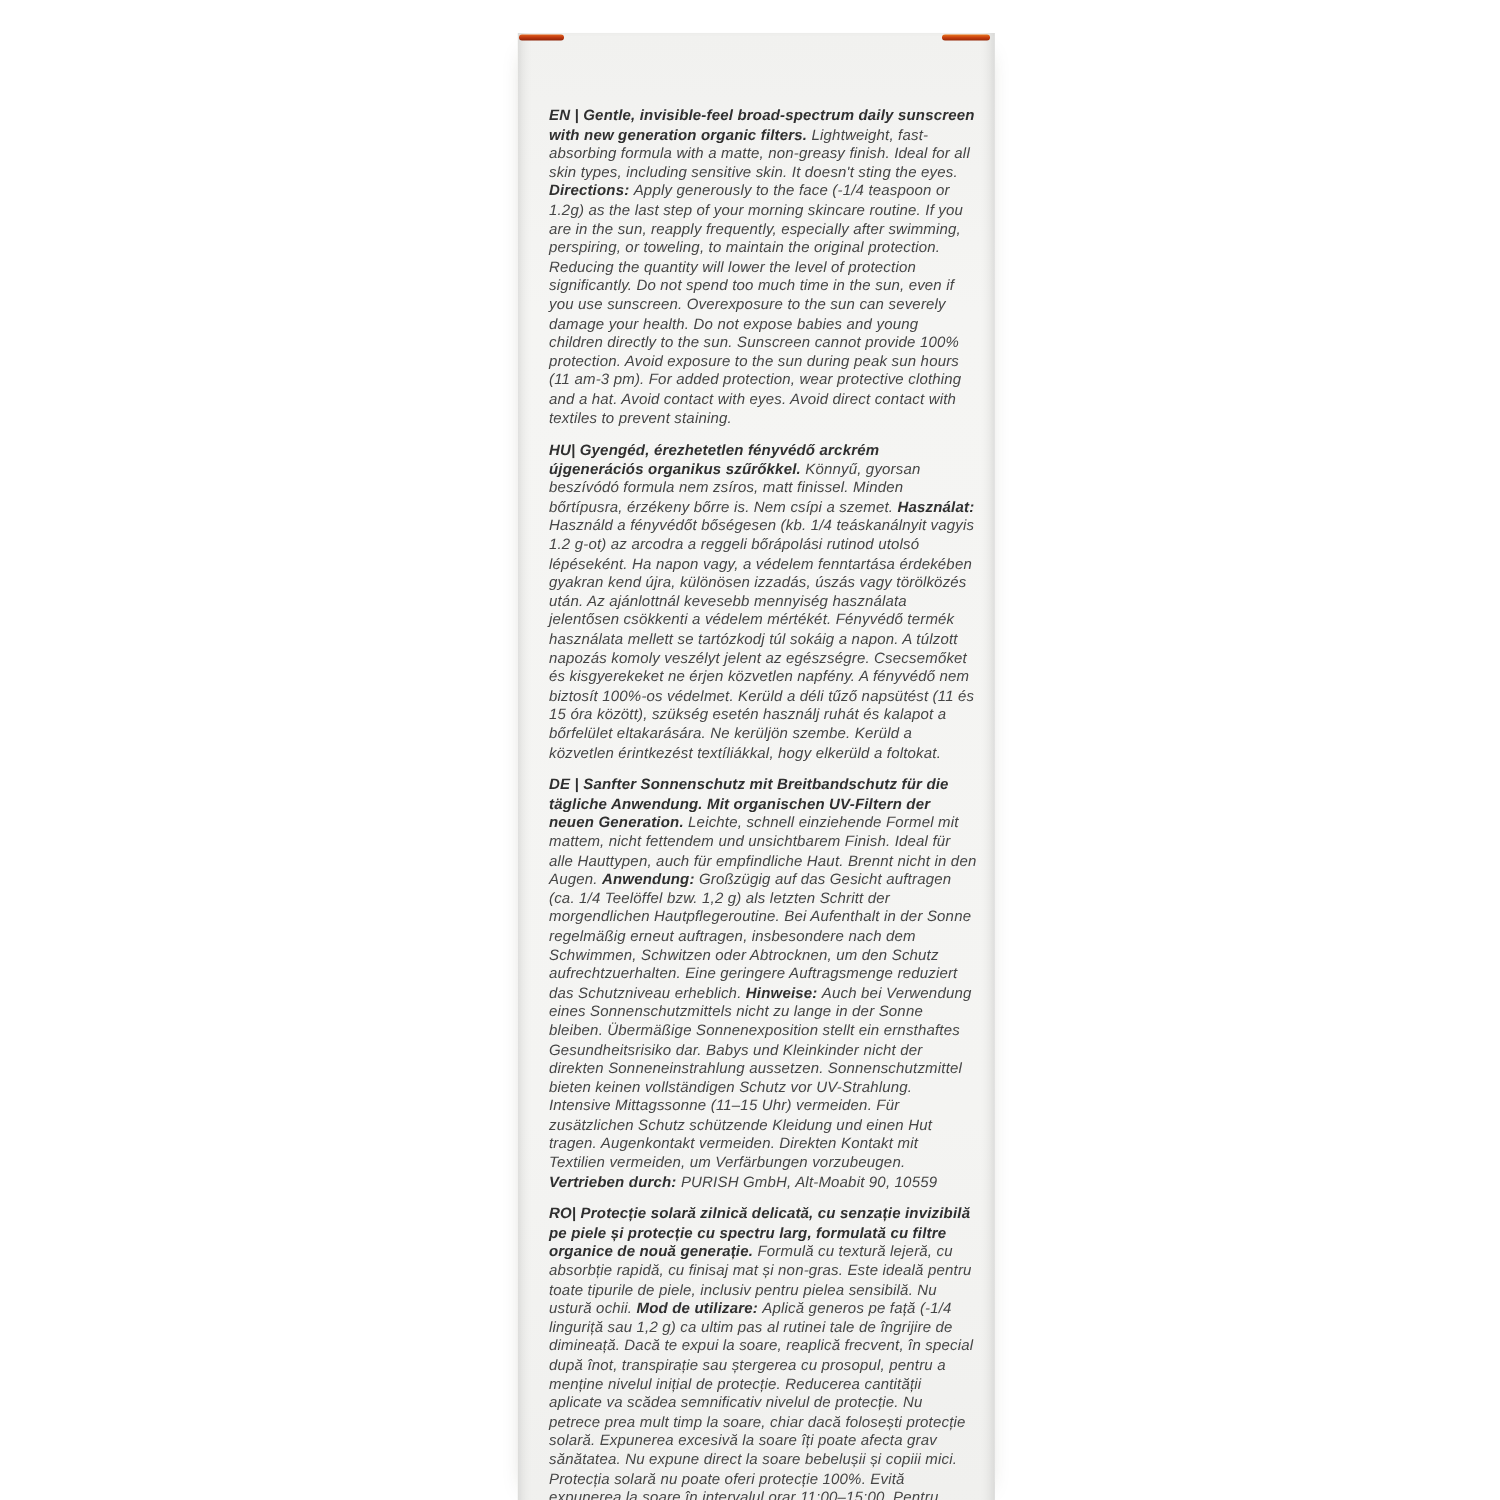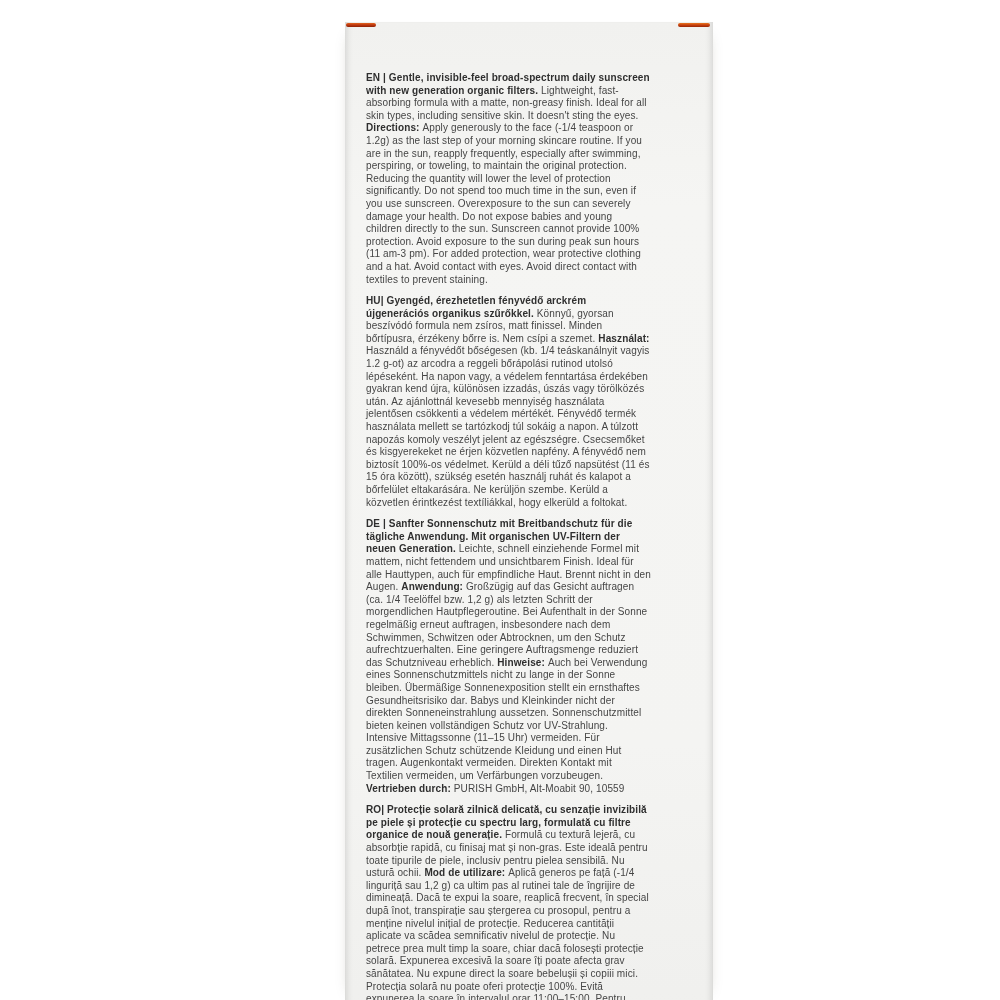--- a/index.html
+++ b/index.html
@@ -2,23 +2,24 @@
 <html><head>
 <meta charset="utf-8">
 <style>
   html,body{margin:0;padding:0;}
   body{
     width:1000px;height:1000px;background:#ffffff;overflow:hidden;
     font-family:"Liberation Sans", sans-serif;
   }
   .scene{position:relative;width:1000px;height:1000px;background:#ffffff;}
   .box{
-    position:absolute;left:345px;top:22px;width:368px;height:966px;
+    position:absolute;left:345px;top:22px;width:318px;height:966px;
     display:flex;flex-direction:column;
     box-shadow:0 9px 14px -7px rgba(60,55,30,0.35);
+    font-style:italic;
   }
   .strip{
     position:relative;width:100%;
     background:linear-gradient(180deg,#f4d342 0%,#f1ce33 55%,#ecc72e 100%);
     box-shadow:inset 8px 0 8px -7px rgba(120,90,0,0.35), inset -8px 0 8px -7px rgba(120,90,0,0.35);
   }
   .strip.top{height:8px;border-radius:1px 1px 0 0;}
   .streak{
     position:absolute;top:1px;height:4px;border-radius:2px;
     background:linear-gradient(180deg,#e0651f 0%,#c23a10 45%,#8d2206 100%);

